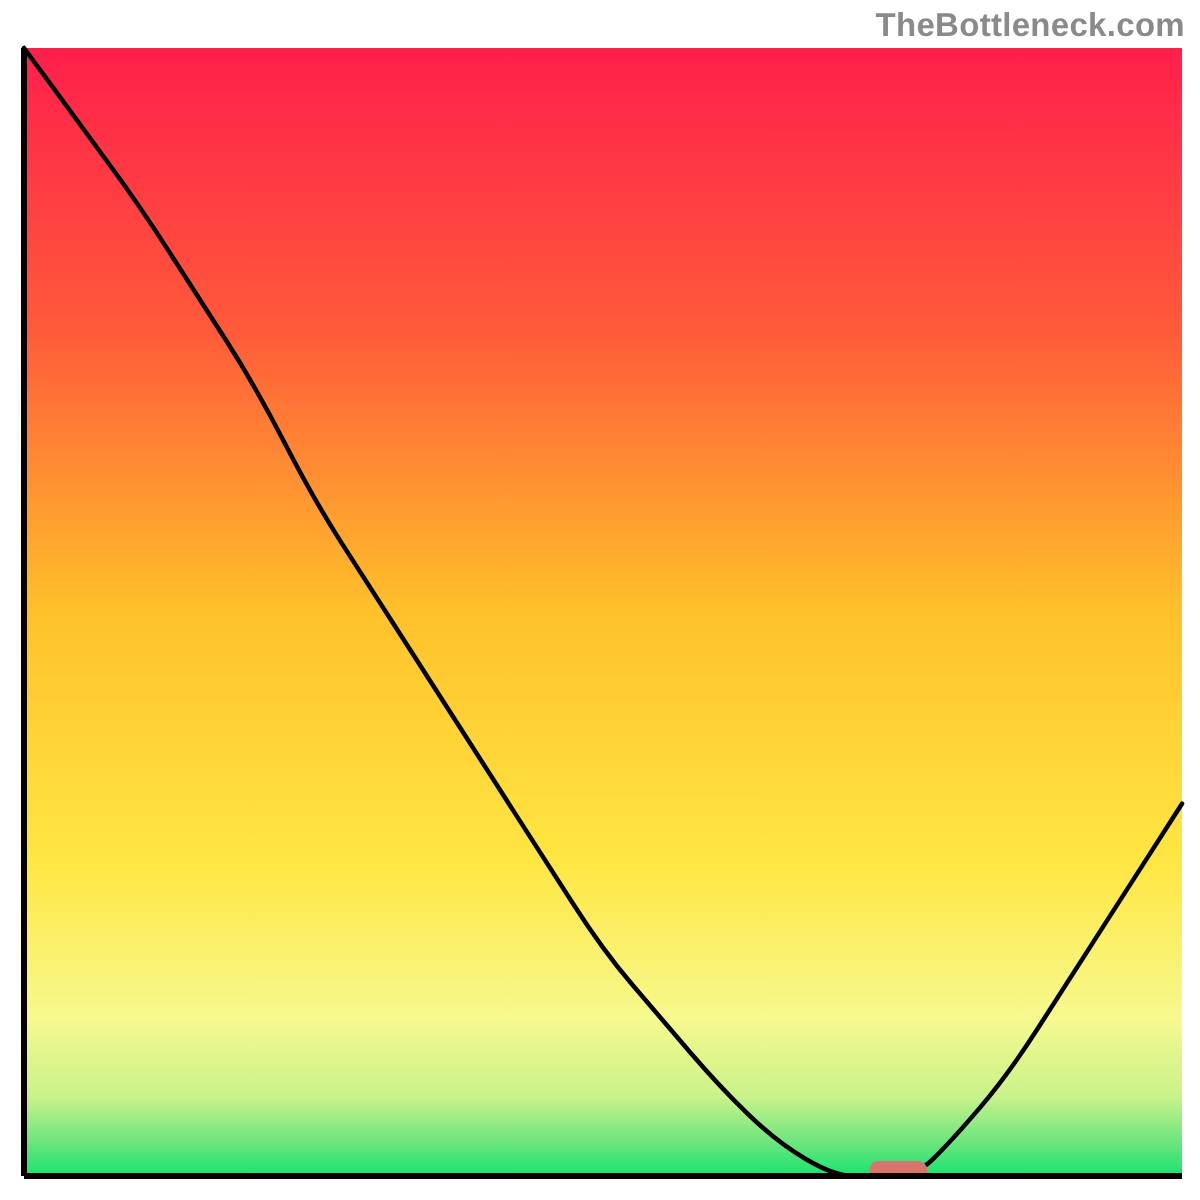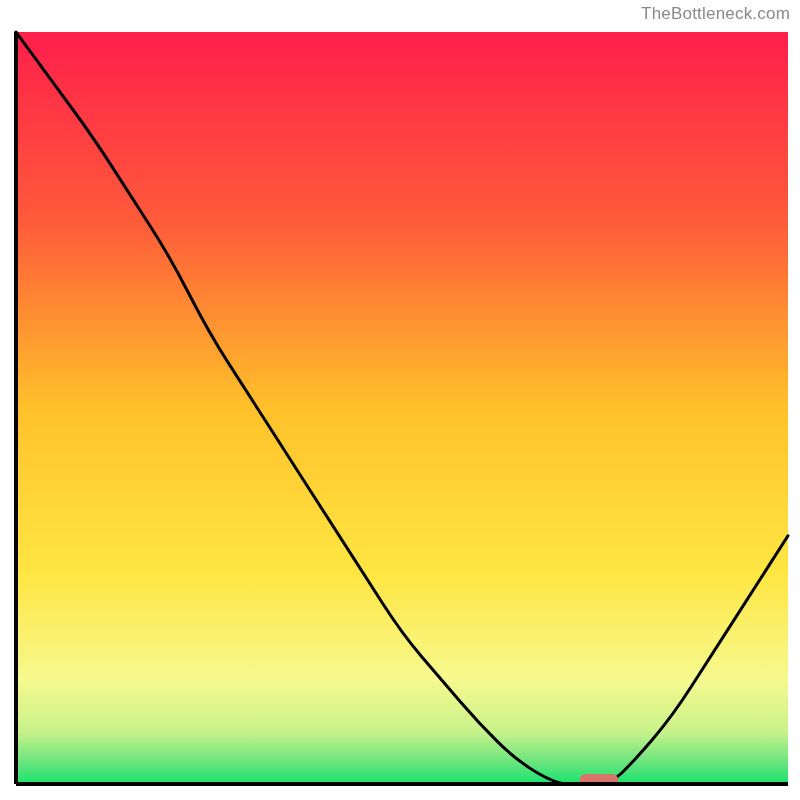--- a/index.html
+++ b/index.html
@@ -7,22 +7,22 @@
     padding: 0;
     width: 800px;
     height: 800px;
     background: #ffffff;
     font-family: Arial, Helvetica, sans-serif;
   }
   .watermark {
     position: absolute;
     top: 4px;
     right: 10px;
-    font-size: 17px;
-    font-weight: normal;
+    font-size: 22px;
+    font-weight: bold;
     color: #8a8a8a;
     letter-spacing: 0.2px;
   }
   .chart-wrap {
     position: absolute;
     top: 30px;
     left: 10px;
     width: 780px;
     height: 760px;
   }

